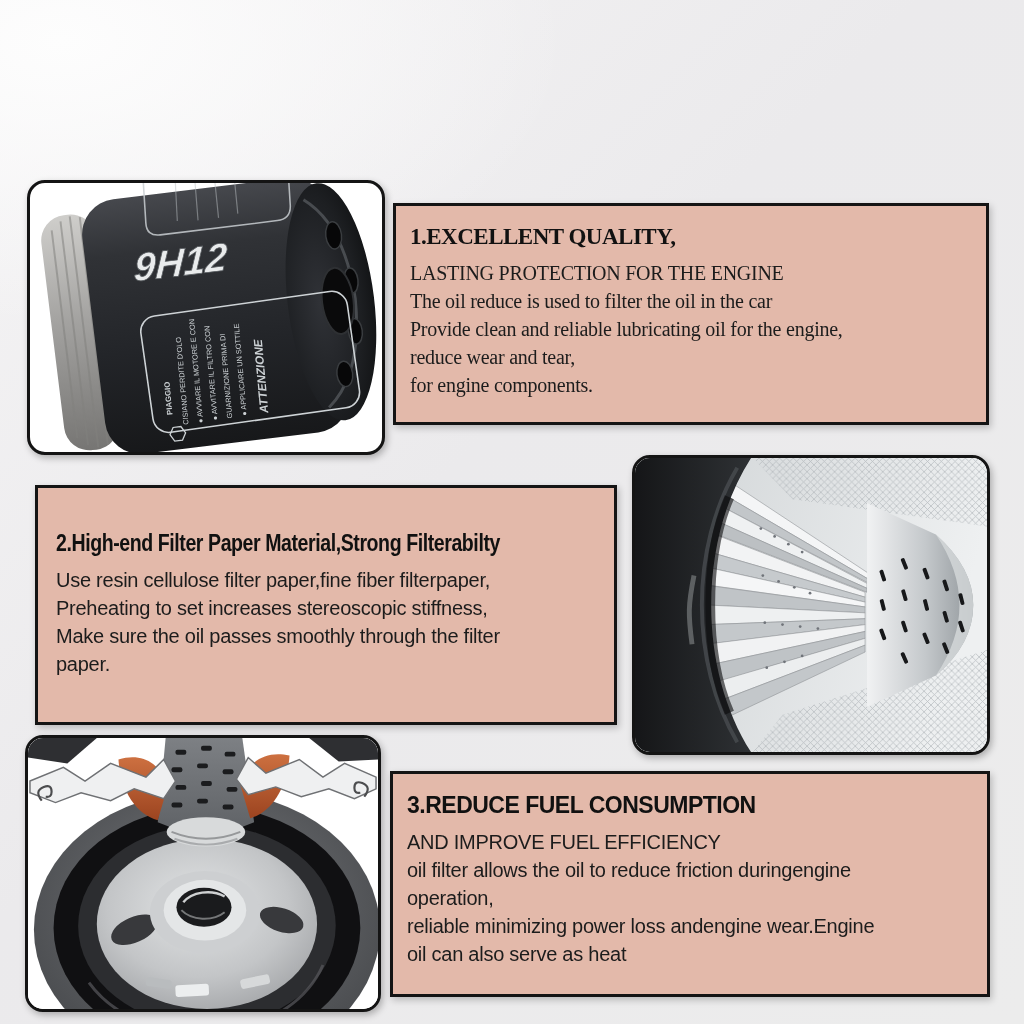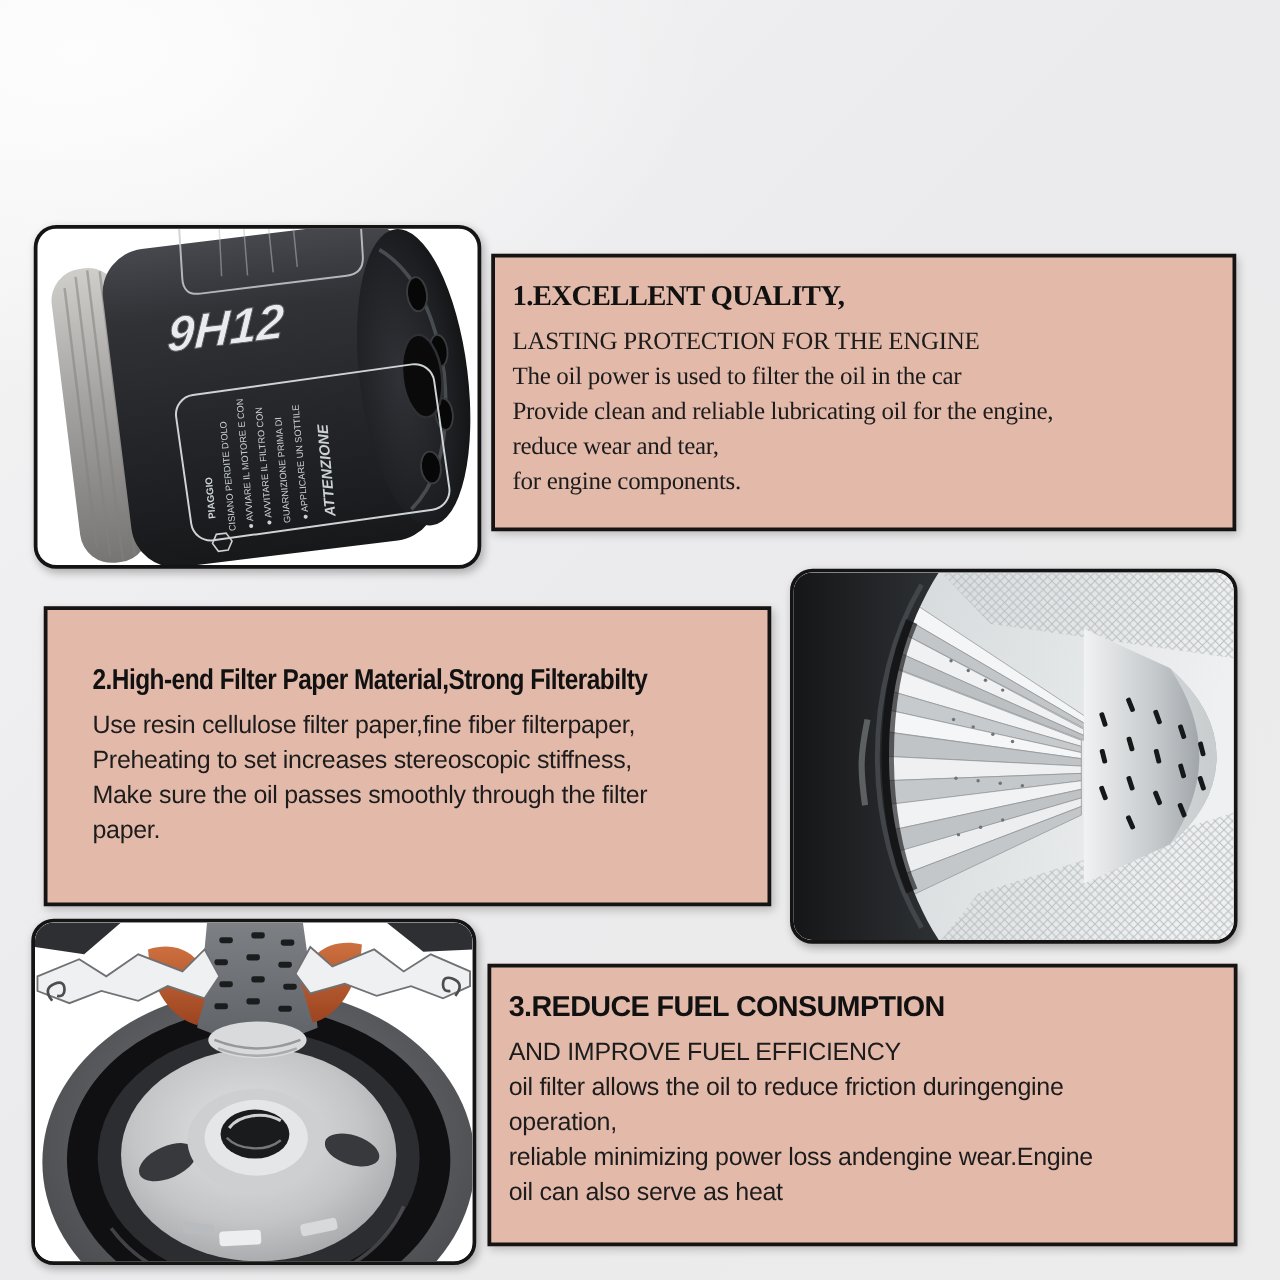--- a/index.html
+++ b/index.html
@@ -12,21 +12,21 @@
       linear-gradient(135deg,#f5f4f5 0%,#ebeaec 45%,#ececec 100%);
     color:#1c1c1c;
   }
   .box { position:absolute; border:3px solid #141414; }
   .photo { background:#ffffff; border-radius:18px; overflow:hidden;
            box-shadow:2px 3px 7px rgba(0,0,0,0.28); }
   .photo svg { display:block; width:100%; height:100%; }
   .pink { background:#e3b9aa; box-shadow:2px 3px 7px rgba(0,0,0,0.22); }
   .photo1 { left:27px;  top:180px; width:358px; height:275px; }
   .p1     { left:393px; top:203px; width:596px; height:222px; padding:18px 8px 0 14px;font-family:Liberation Serif, serif; }
-  .p2     { left:35px;  top:485px; width:582px; height:240px; padding:42px 8px 0 36px; }
+  .p2     { left:35px;  top:485px; width:582px; height:240px; padding:42px 8px 0 18px; }
   .photo2 { left:632px; top:455px; width:358px; height:300px; }
   .photo3 { left:25px;  top:735px; width:356px; height:277px; }
   .p3     { left:390px; top:771px; width:600px; height:226px; padding:18px 8px 12px 14px; }
   .title { font-size:23px; font-weight:bold; letter-spacing:-0.5px;
            margin-bottom:9px; white-space:nowrap; color:#111; }
   .p2 .title { transform:scaleX(0.85); transform-origin:left bottom; }
   .line { font-size:20px; line-height:28px; letter-spacing:-0.25px; white-space:nowrap; }
 </style>
 </head>
 <body>
@@ -92,21 +92,21 @@
           <text transform="translate(133,232) rotate(-88)" font-size="8" font-weight="bold">PIAGGIO</text>
         </g>
         <path d="M128,252 l4,-7 8,0 4,7 -4,7 -8,0 Z" fill="none" stroke="#ccd1d4" stroke-width="1.3"></path>
       </g>
     </svg>
   </div>
 
   <div class="box pink p1">
     <div class="title">1.EXCELLENT QUALITY,</div>
     <div class="line">LASTING PROTECTION FOR THE ENGINE</div>
-    <div class="line">The oil power is used to filter the oil in the car</div>
+    <div class="line">The oil reduce is used to filter the oil in the car</div>
     <div class="line">Provide clean and reliable lubricating oil for the engine,</div>
     <div class="line">reduce wear and tear,</div>
     <div class="line">for engine components.</div>
   </div>
 
   <div class="box pink p2">
     <div class="title">2.High-end Filter Paper Material,Strong Filterabilty</div>
     <div class="line">Use resin cellulose filter paper,fine fiber filterpaper,</div>
     <div class="line">Preheating to set increases stereoscopic stiffness,</div>
     <div class="line">Make sure the oil passes smoothly through the filter</div>

